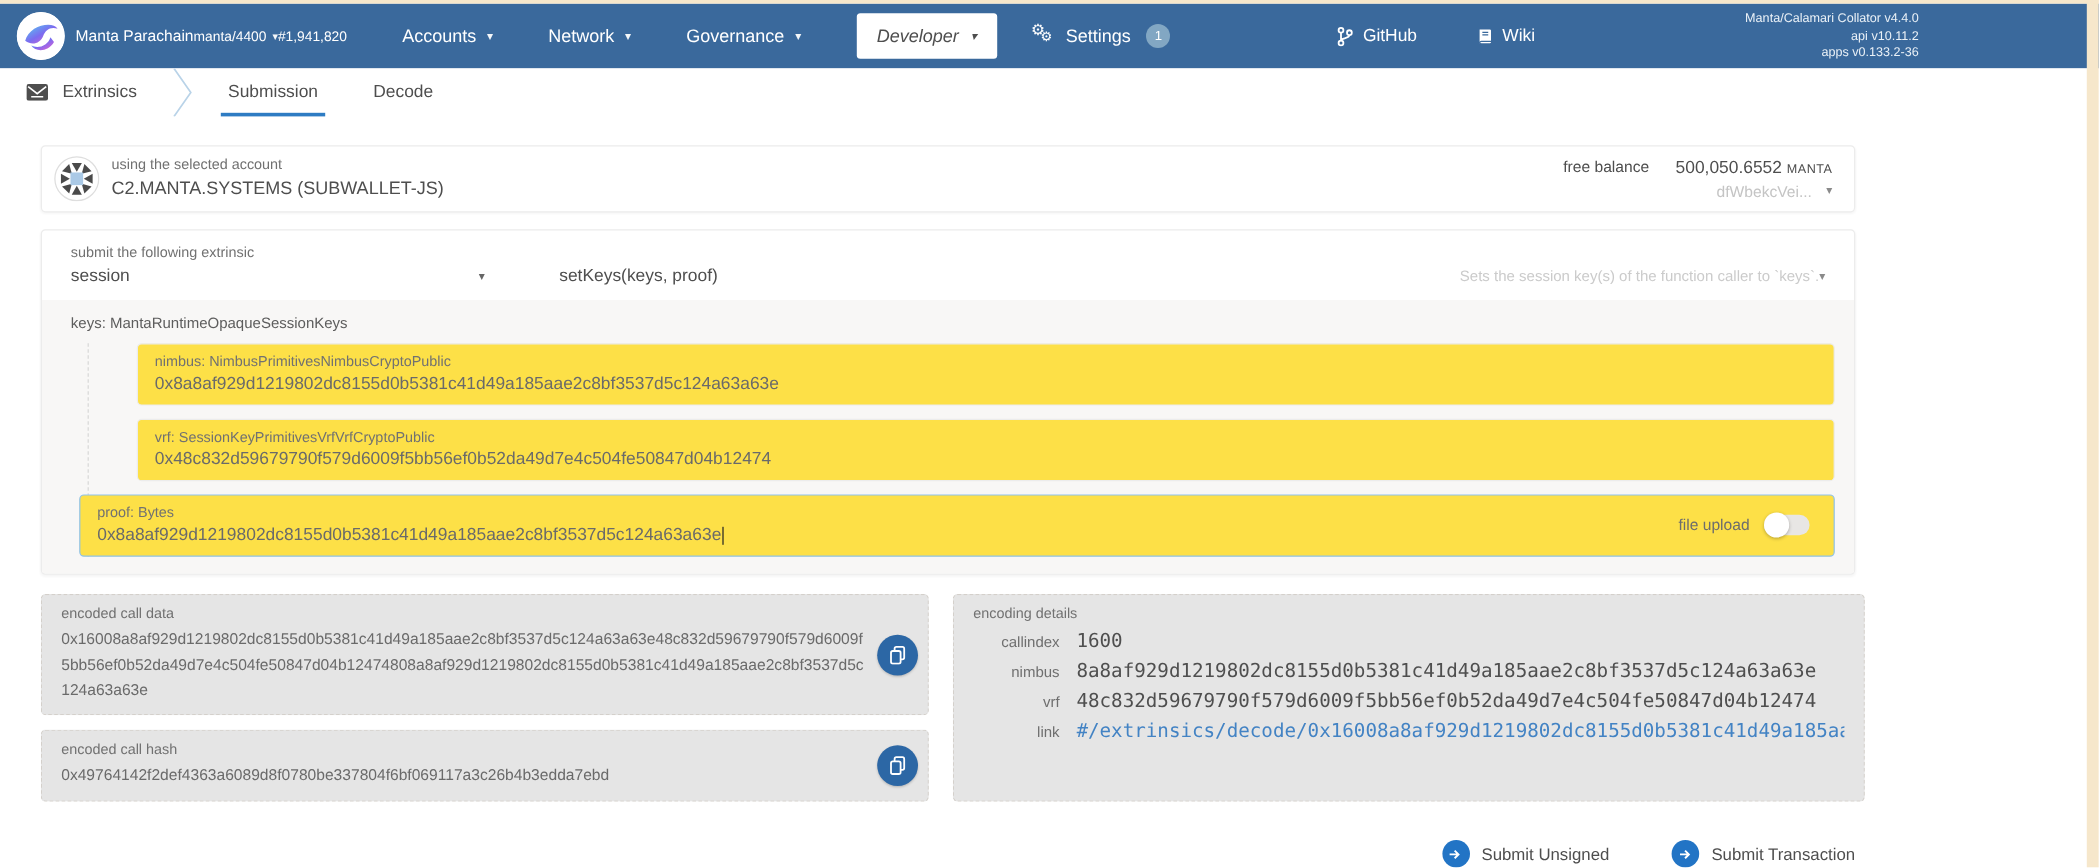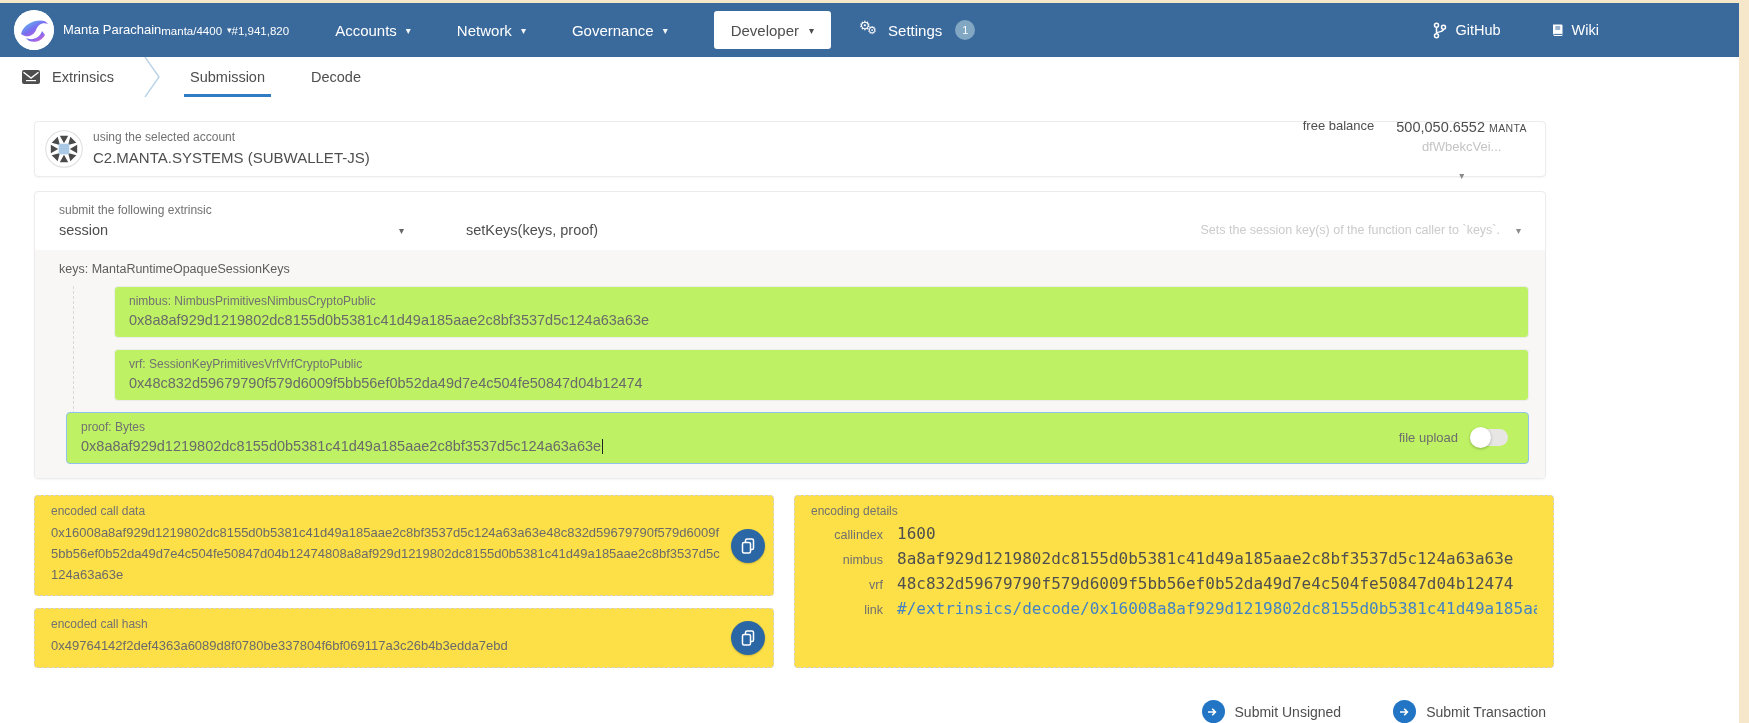--- a/index.html
+++ b/index.html
@@ -17,21 +17,21 @@
             padding:0 150px 0 14px; color:#fff; }
   .logo-wrap { width:40px; height:40px; border-radius:50%; background:#fff; overflow:hidden; flex:none; }
   .chain-block { margin-left:9px; display:flex; flex-direction:row; align-items:flex-end; line-height:1.25; }
   .chain-name { font-size:13px; }
   .chain-endpoint { font-size:11.5px; display:flex; align-items:center; gap:5px; }
   .chain-block .caret { font-size:9px; opacity:.95; }
   .chain-block .block-num { font-size:11.5px; }
   .navitem { margin-left:46px; font-size:15px; display:flex; align-items:center; gap:9px; cursor:pointer; white-space:nowrap; }
   .navitem .caret { font-size:10px; opacity:.95; }
   .nav-pill { margin-left:46px; background:#fff; color:#4e4e4e; height:38px; padding:0 17px;
-              border-radius:3px; display:flex; align-items:center; gap:10px; font-size:15px; cursor:pointer; }
+              border-radius:3px; display:flex; align-items:center; gap:10px; font-size:15px; cursor:pointer;font-style:italic; }
   .nav-pill .caret { font-size:10px; color:#4e4e4e; }
   .settings { margin-left:28px; }
   .gear-stack { position:relative; width:20px; height:18px; }
   .gear-stack .g1 { position:absolute; left:0; top:-3px; font-size:13px; font-family:"DejaVu Sans",sans-serif;}
   .gear-stack .g2 { position:absolute; left:8px; top:3px; font-size:11px; font-family:"DejaVu Sans",sans-serif;}
   .badge { width:20px; height:20px; border-radius:50%; background:#82a7c3; color:#fff; font-size:11px;
            display:flex; align-items:center; justify-content:center; margin-left:4px; }
   .hdr-right { margin-left:auto; display:flex; align-items:center; }
   .hdr-link { display:flex; align-items:center; gap:8px; font-size:14.5px; cursor:pointer; }
   .hdr-link + .hdr-link { margin-left:50px; }
@@ -53,53 +53,53 @@
   
   .account-card { height:56px; display:flex; align-items:center; padding:0 18px 0 10px; }
   .acct-texts { margin-left:10px; line-height:1.3; }
   .mini-label { font-size:12px; color:#717171; }
   .acct-name { font-size:15px; color:#4e4e4e; margin-top:2px; }
   .balance-wrap { margin-left:auto; display:flex; align-items:flex-start; gap:22px; padding-top:2px; }
   .fb-label { font-size:13px; color:#4e4e4e; padding-top:1px; }
   .fb-col { line-height:1.45; }
   .fb-val { font-size:14.5px; color:#4e4e4e; }
   .fb-unit { font-size:10.5px; letter-spacing:.4px; }
-  .addr-select { font-size:13px; color:#c4c4c4; display:flex; align-items:center; gap:12px; justify-content:flex-end; cursor:pointer;flex-direction:column;}
+  .addr-select { font-size:13px; color:#c4c4c4; display:flex; align-items:center; gap:12px; justify-content:flex-end; cursor:pointer;}
   .addr-select .caret { font-size:10px; color:#8a8a8a; }
 
   
   .extrinsic-card { margin-top:14px; overflow:hidden; }
   .ex-top { padding:11px 24px 0; }
   .selects-row { display:flex; align-items:center; padding:5px 24px 12px; }
   .pallet-select { width:345px; display:flex; align-items:center; justify-content:space-between;
                    font-size:14.5px; color:#4e4e4e; cursor:pointer; }
   .pallet-select .caret { font-size:10px; color:#666; }
   .method-select { margin-left:62px; font-size:14.5px; color:#4e4e4e; cursor:pointer; }
-  .method-hint { margin-left:auto; display:flex; align-items:center; gap:16px; color:#cbcbcb; font-size:12.5px; cursor:pointer;}
+  .method-hint { margin-left:auto; display:flex; align-items:center; gap:0; color:#cbcbcb; font-size:12.5px; cursor:pointer;}
   .method-hint .caret { font-size:10px; color:#8a8a8a; }
 
   .keys-section { background:#f8f7f6; padding:8px 16px 14px; }
   .keys-label { font-size:12.5px; color:#5d5d5d; margin:4px 0 10px 8px; }
   .nested { margin-left:22px; border-left:1px dashed #d8d8d8; }
-  .param-box { background:#bef264; border:1px solid #ececec; border-radius:4px; padding:7px 14px 9px; }
+  .param-box { background:#fde047; border:1px solid #ececec; border-radius:4px; padding:7px 14px 9px; }
   .param-box.indent { margin:0 0 11px 40px; }
   .param-value { font-size:14.5px; color:#6a6a6a; margin-top:4px; word-break:break-all; }
   .proof-box { margin-left:-8px; border:1px solid #8fc2e9; display:flex; align-items:stretch; }
   .proof-left { flex:1; }
   .cursor-bar { display:inline-block; width:1px; height:15px; background:#222; vertical-align:text-bottom; margin-left:1px; }
   .upload-wrap { display:flex; align-items:center; gap:12px; margin-left:auto; padding-right:6px; }
   .upload-label { font-size:13px; color:#6d6d6d; white-space:nowrap; }
   .toggle { width:38px; height:17px; border-radius:9px; background:#e8e6e4; position:relative; cursor:pointer; flex:none;}
   .toggle .knob { position:absolute; left:0; top:-2px; width:21px; height:21px; border-radius:50%;
                   background:#fff; box-shadow:0 1px 3px rgba(0,0,0,.28); }
 
   
   .outputs-row { width:1512px; display:flex; gap:20px; margin-top:16px; align-items:stretch; }
   .out-left { width:740px; flex:none; display:flex; flex-direction:column; gap:12px; }
-  .outbox { position:relative; background:#fde047; border:1px dashed #d4d0cb; border-radius:4px;
+  .outbox { position:relative; background:#e5e5e5; border:1px dashed #d4d0cb; border-radius:4px;
             padding:8px 16px 10px; }
   .out-value { font-size:13px; color:#6a6a6a; margin-top:5px; line-height:1.6; word-break:break-all; padding-right:34px; }
   .copy-btn { position:absolute; top:50%; right:8px; transform:translateY(-50%); width:34px; height:34px;
               border-radius:50%; background:#2c67a5; display:flex; align-items:center; justify-content:center;
               cursor:pointer; box-shadow:0 1px 2px rgba(0,0,0,.2); }
   .details-box { flex:1; }
   .details-rows { margin-top:6px; }
   .detail-row { display:flex; align-items:baseline; margin-bottom:6px; }
   .dk { width:72px; flex:none; text-align:right; font-size:12.5px; color:#6f6f6f; }
   .dv { margin-left:14px; font-family:"DejaVu Sans Mono", monospace; font-size:16px; color:#4f4f4f;
@@ -177,20 +177,25 @@
       </svg>
       <span>GitHub</span>
     </div>
     <div class="hdr-link">
       <svg width="13" height="15" viewBox="0 0 13 15">
         <path d="M2 1.5h8.5a1 1 0 0 1 1 1V12a1 1 0 0 1-1 1H3.6A1.6 1.6 0 0 0 2 13z" fill="#fff"></path>
         <path d="M2 13a1.6 1.6 0 0 1 1.6-1.6h7.9" stroke="#3a699c" stroke-width="1" fill="none"></path>
         <path d="M4.3 4h4.9 M4.3 6h4.9" stroke="#3a699c" stroke-width="1"></path>
       </svg>
       <span>Wiki</span>
+    </div>
+    <div class="version-block">
+      <div>Manta/Calamari Collator v4.4.0</div>
+      <div>api v10.11.2</div>
+      <div>apps v0.133.2-36</div>
     </div>
   </div>
 </header>
 
 <nav class="tabbar">
   <div class="section-label">
     <svg width="18" height="14" viewBox="0 0 18 14">
       <rect width="18" height="14" rx="2" fill="#4e4e4e"></rect>
       <path d="M1.5 2.2 9 8l7.5-5.8" stroke="#fff" stroke-width="1.4" fill="none"></path>
       <path d="M4 10.6h10" stroke="#fff" stroke-width="1.2"></path>

